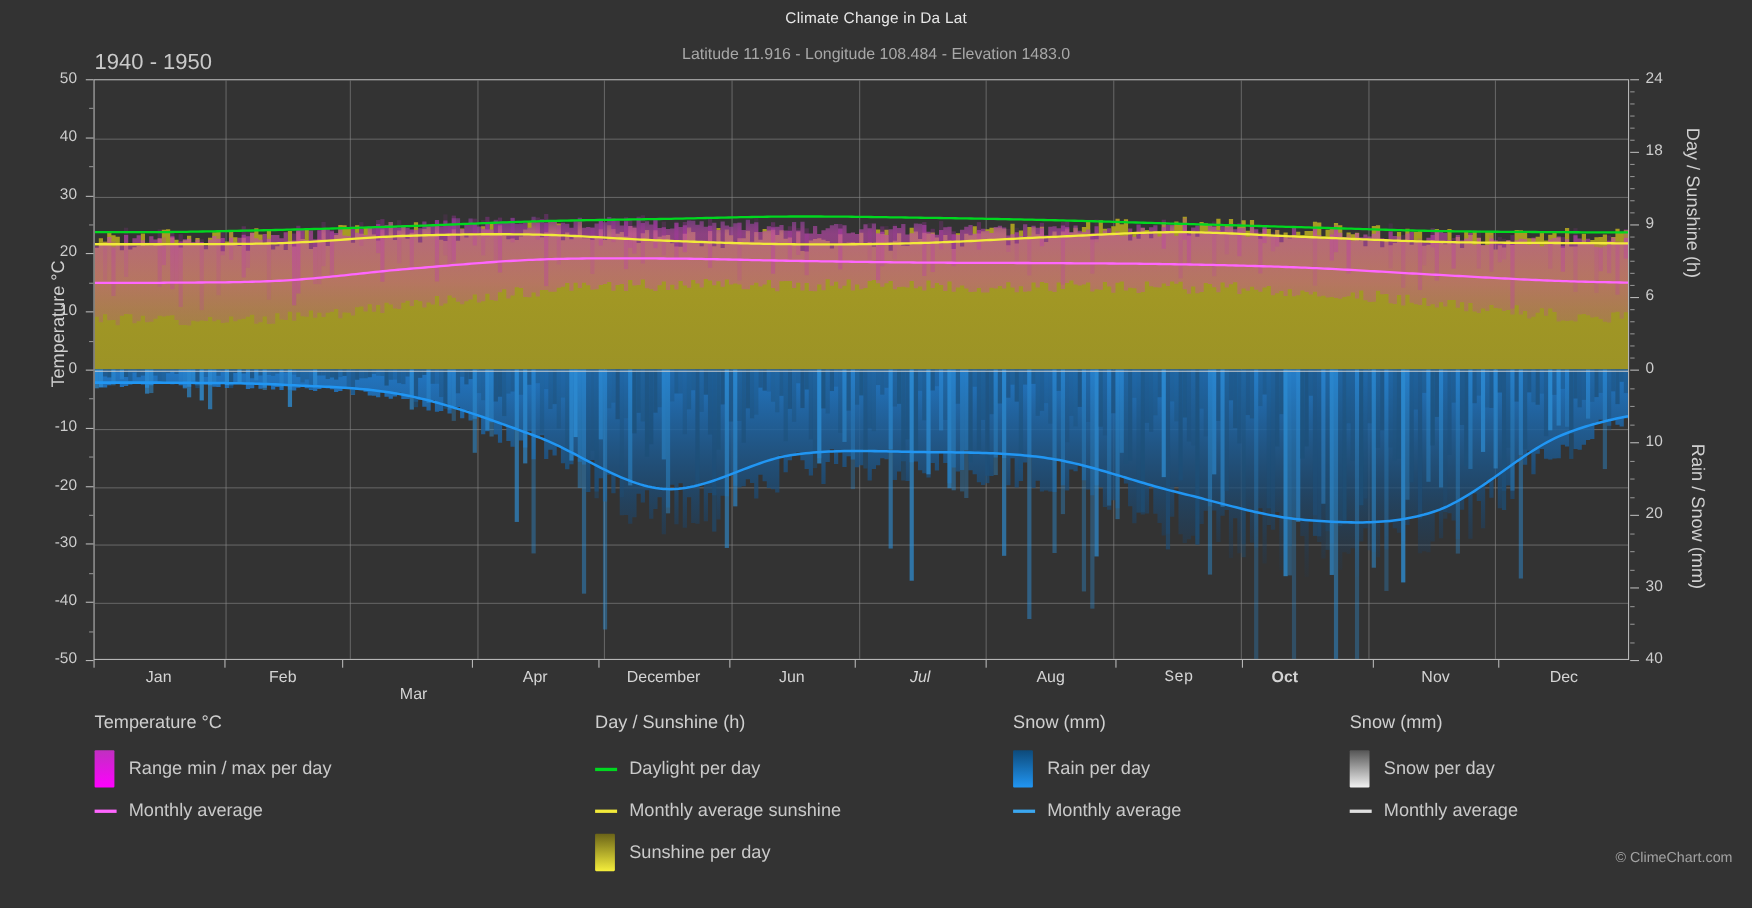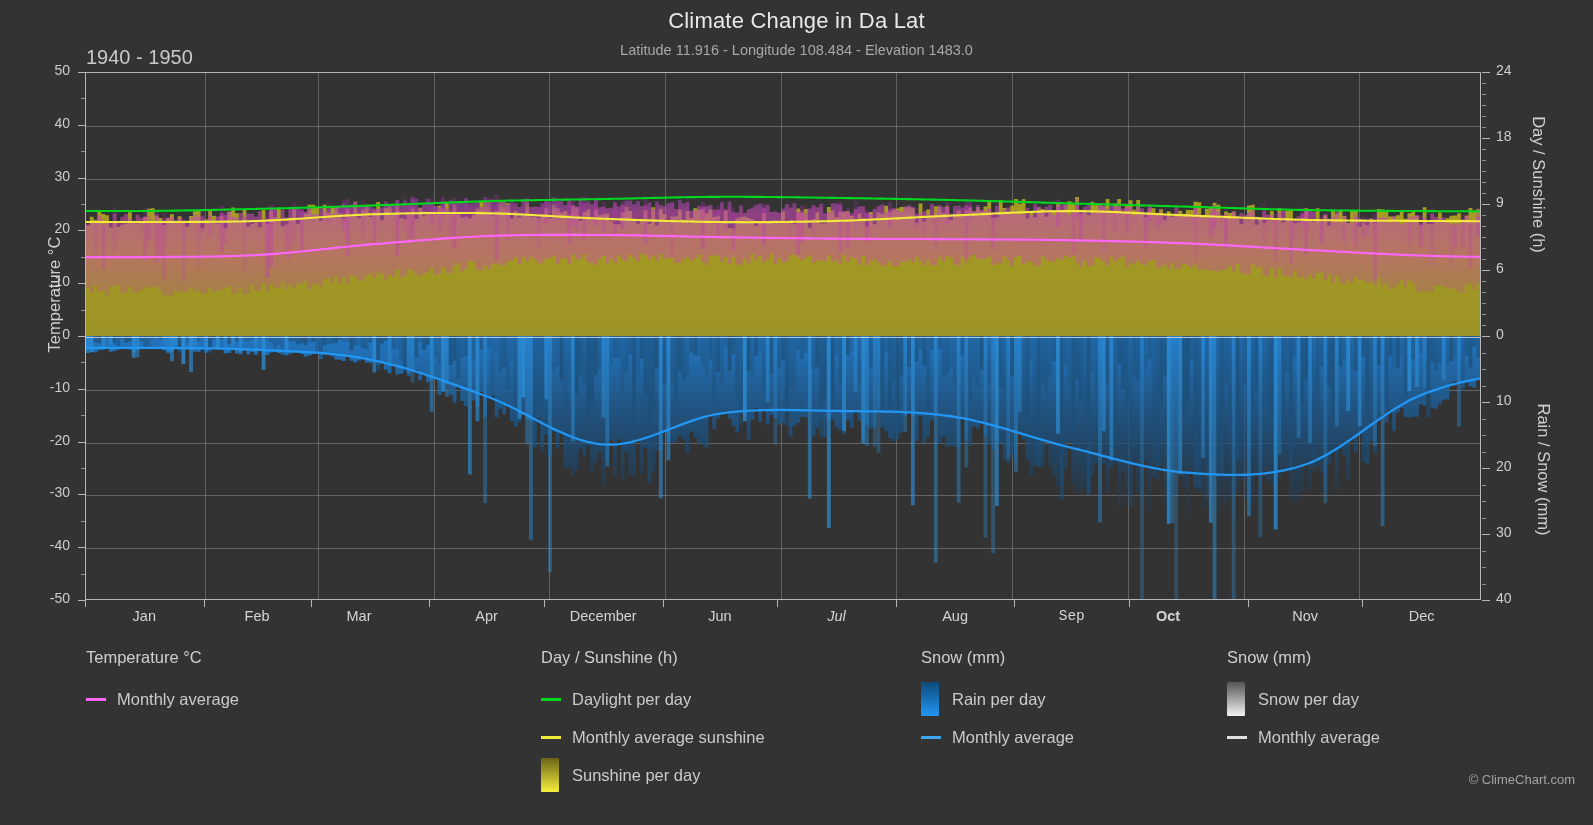--- a/index.html
+++ b/index.html
@@ -13,21 +13,21 @@
     width: 1593px; height: 825px;
     background: #333333;
     overflow: hidden;
   }
 
   
   #title {
     position: absolute; left: 0; top: 8px; width: 1593px;
     text-align: center;
     color: #e8e8e8;
-    font-size: 22px;
+    font-size: 14px;
     letter-spacing: .2px;
   }
   #subtitle {
     position: absolute; left: 0; top: 42px; width: 1593px;
     text-align: center;
     color: #a8a8a8;
     font-size: 14.5px;
   }
   #period {
     position: absolute; left: 86px; top: 46px;
@@ -784,21 +784,21 @@
       <div class="tickmark-minor-r" style="top: 484.5px;"></div>
       <div class="tickmark-minor-r" style="top: 501px;"></div>
       <div class="tickmark-minor-r" style="top: 517.5px;"></div>
       <div class="tickmark-minor-r" style="top: 550.5px;"></div>
       <div class="tickmark-minor-r" style="top: 567px;"></div>
       <div class="tickmark-minor-r" style="top: 583.5px;"></div>
       <div class="xtick-label" style="left: 99.2822px;">Jan</div>
       <div class="xtickmark" style="left: 85px;"></div>
       <div class="xtick-label" style="left: 212.11px;">Feb</div>
       <div class="xtickmark" style="left: 203.564px;"></div>
-      <div class="xtick-label" style="left: 314px;">Mar</div>
+      <div class="xtick-label" style="left: 331px; margin-top: 15px;">Mar</div>
       <div class="xtickmark" style="left: 310.655px;"></div>
       <div class="xtick-label" style="left: 441.589px;">Apr</div>
       <div class="xtickmark" style="left: 429.219px;"></div>
       <div class="xtick-label" style="left: 558.241px;">December</div>
       <div class="xtickmark" style="left: 543.959px;"></div>
       <div class="xtick-label" style="left: 674.893px;">Jun</div>
       <div class="xtickmark" style="left: 662.523px;"></div>
       <div class="xtick-label" style="left: 791.545px; font-style: italic;">Jul</div>
       <div class="xtickmark" style="left: 777.263px;"></div>
       <div class="xtick-label" style="left: 910.11px;">Aug</div>
@@ -813,20 +813,24 @@
       <div class="xtickmark" style="left: 1362.44px;"></div>
     </div>
 
   <div id="ylabel-left">Temperature °C</div>
   <div id="ylabel-right-top">Day / Sunshine (h)</div>
   <div id="ylabel-right-bot">Rain / Snow (mm)</div>
 
   <div id="legend">
       <div class="lg-col" style="left: 86px;">
         <div class="lg-head">Temperature °C</div>
+        <div class="lg-row">
+          <div class="lg-sw" style="background: linear-gradient(rgb(192, 48, 192) 0%, rgb(255, 0, 255) 100%);"></div>
+          <div class="lg-txt">Range min / max per day</div>
+        </div>
         <div class="lg-row">
           <div class="lg-line" style="background: rgb(255, 102, 255);"></div>
           <div class="lg-txt">Monthly average</div>
         </div>
       </div>
       <div class="lg-col" style="left: 541px;">
         <div class="lg-head">Day / Sunshine (h)</div>
         <div class="lg-row">
           <div class="lg-line" style="background: rgb(0, 216, 32);"></div>
           <div class="lg-txt">Daylight per day</div>

